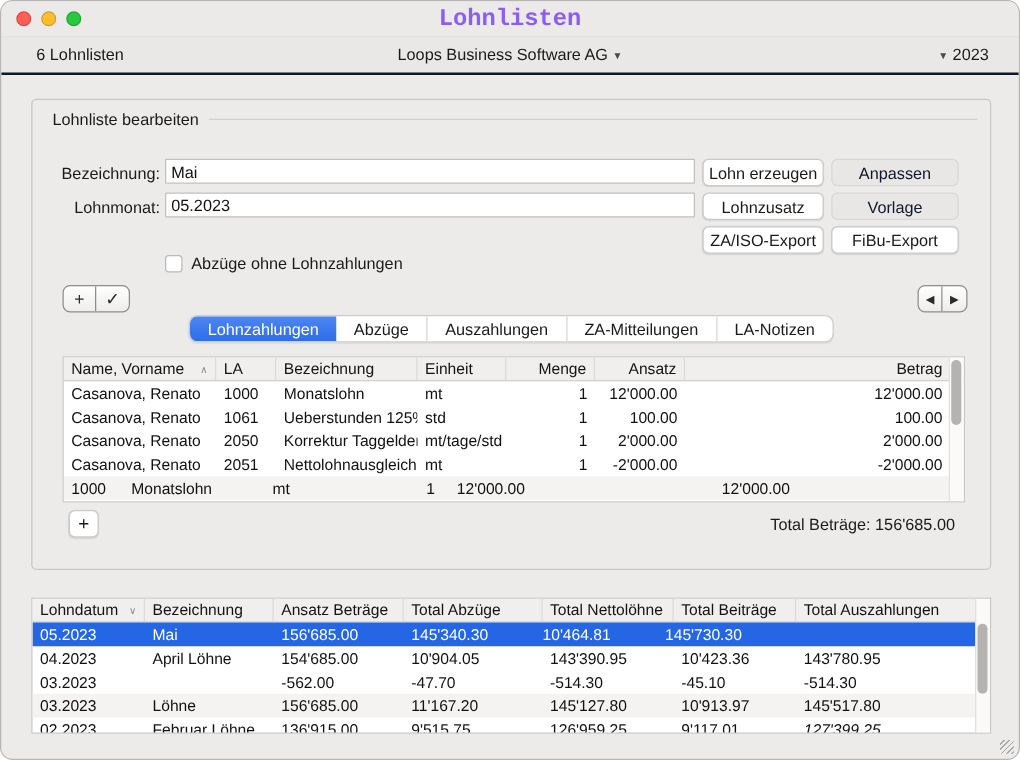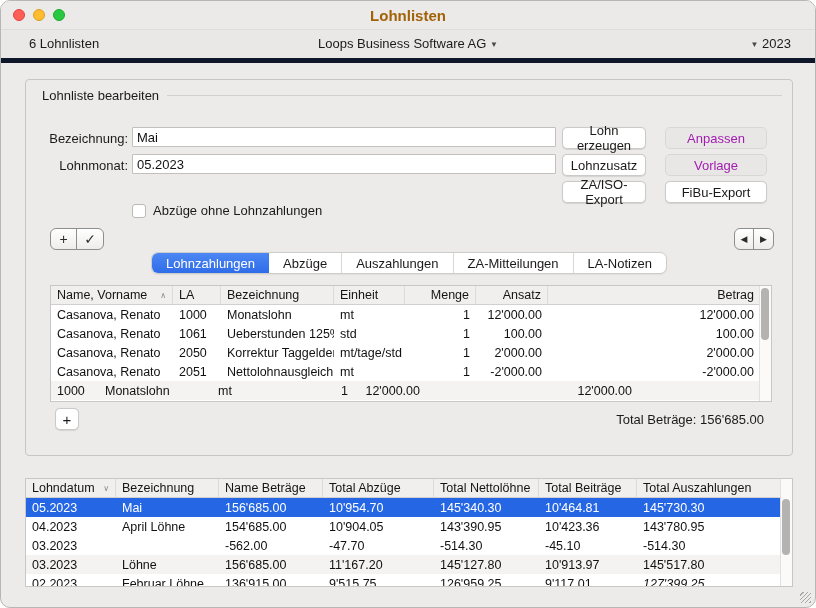--- a/index.html
+++ b/index.html
@@ -9,42 +9,42 @@
     font-family:"Liberation Sans",sans-serif;color:#1c1a19;
   }
   
   .titlebar{height:28px;display:flex;align-items:center;justify-content:center;
     background:#eceae9;border-bottom:1px solid #dfdddc;position:relative;}
   .traffic{position:absolute;left:12px;top:8px;display:flex;gap:8px;}
   .light{width:12px;height:12px;border-radius:50%;box-sizing:border-box;}
   .light.red{background:#ff5f57;border:1px solid #e0443e;}
   .light.yellow{background:#febc2e;border:1px solid #d89e24;}
   .light.green{background:#28c840;border:1px solid #1aab29;}
-  .title{font-weight:bold;font-size:15px;color:#a16207;}
-  
-  .toolbar{height:28px;background:#eae8e7;border-bottom:5px solid #0f172a;
+  .title{font-weight:bold;font-size:19px;color:#8b5cf6;font-family:Liberation Mono, monospace;}
+  
+  .toolbar{height:28px;background:#eae8e7;border-bottom:2px solid #0f172a;
     position:relative;font-size:13px;}
   .toolbar .left{position:absolute;left:28px;top:6px;}
   .toolbar .center{position:absolute;left:0;right:0;top:6px;text-align:center;}
   .toolbar .right{position:absolute;right:24px;top:6px;}
   .tri{font-size:8px;color:#4a4848;position:relative;top:-1px;}
   
   .groupbox{position:absolute;left:24px;top:78px;width:768px;height:377px;
     box-sizing:border-box;border:1px solid #c8c6c5;border-radius:4px;}
   .group-head{position:absolute;left:16px;right:10px;top:8px;display:flex;align-items:center;font-size:13px;}
   .group-line{flex:1;height:1px;background:#d3d1d0;margin-left:8px;}
   .form-label{position:absolute;width:100px;text-align:right;font-size:13px;left:2px;}
   .tfield{position:absolute;left:106px;width:424px;height:20px;box-sizing:border-box;
     border:1px solid #c2c0bf;border-radius:1px;background:#fff;font-family:"Liberation Sans",sans-serif;
     font-size:13px;padding:0 4px;color:#111;}
   .pbtn{position:absolute;height:22px;box-sizing:border-box;border-radius:5px;background:#fff;
     border:1px solid #cccac9;font-family:"Liberation Sans",sans-serif;font-size:13px;color:#1c1a19;
     display:flex;align-items:center;justify-content:center;box-shadow:0 0.5px 1px rgba(0,0,0,.10);cursor:default;}
-  .pbtn.disabled{background:#e9e7e6;color:#a21caf;border-color:#d9d7d6;box-shadow:none;}
-  .col1{left:536px;width:84px;text-align:center;} .col2{left:639px;width:102px;}
+  .pbtn.disabled{background:#e9e7e6;color:#0f172a;border-color:#d9d7d6;box-shadow:none;}
+  .col1{left:536px;width:97px;} .col2{left:639px;width:102px;}
   .row1{top:47px;} .row2{top:74px;} .row3{top:101px;}
   .checkrow{position:absolute;left:106px;top:103px;display:flex;align-items:center;font-size:13px;margin-top:20px;}
   .checkbox{width:14px;height:14px;background:#fff;border:1px solid #bbb9b8;border-radius:3px;
     box-sizing:border-box;margin-right:7px;}
   .seg{position:absolute;display:flex;height:22px;box-sizing:border-box;border:1px solid #908e8d;
     border-radius:6px;background:linear-gradient(#ffffff,#efedec);overflow:hidden;}
   .seg .sbtn{border:none;background:transparent;border-right:1px solid #908e8d;display:flex;
     align-items:center;justify-content:center;font-size:14px;color:#2d2b2a;padding:0;}
   .seg .sbtn:last-child{border-right:none;}
   .seg-add{left:24px;top:148px;} .seg-add .sbtn{width:26px;}
@@ -232,42 +232,41 @@
     <div id="list-head">
         <div class="trow thead">
           <div class="hcell" style="width: 90px;">
             <span>Lohndatum</span>
             <span class="sort">∨</span>
           </div>
           <div class="hcell" style="width: 103px;">
             <span>Bezeichnung</span>
           </div>
           <div class="hcell" style="width: 104px;">
-            <span>Name Beträge</span>
+            <span>Ansatz Beträge</span>
           </div>
           <div class="hcell" style="width: 111px;">
             <span>Total Abzüge</span>
           </div>
           <div class="hcell" style="width: 105px;">
             <span>Total Nettolöhne</span>
           </div>
           <div class="hcell" style="width: 98px;">
             <span>Total Beiträge</span>
           </div>
           <div class="hcell" style="width: 144px;">
             <span>Total Auszahlungen</span>
           </div>
         </div>
       </div>
     <div id="list-body">
         <div class="trow brow selected">
           <div class="tcell" style="width: 90px;">05.2023</div>
           <div class="tcell" style="width: 103px;">Mai</div>
           <div class="tcell" style="width: 104px;">156'685.00</div>
-          <div class="tcell" style="width: 111px;">10'954.70</div>
           <div class="tcell" style="width: 105px;">145'340.30</div>
           <div class="tcell" style="width: 98px;">10'464.81</div>
           <div class="tcell" style="width: 144px;">145'730.30</div>
         </div>
         <div class="trow brow">
           <div class="tcell" style="width: 90px;">04.2023</div>
           <div class="tcell" style="width: 103px;">April Löhne</div>
           <div class="tcell" style="width: 104px;">154'685.00</div>
           <div class="tcell" style="width: 111px;">10'904.05</div>
           <div class="tcell" style="width: 105px;">143'390.95</div>

